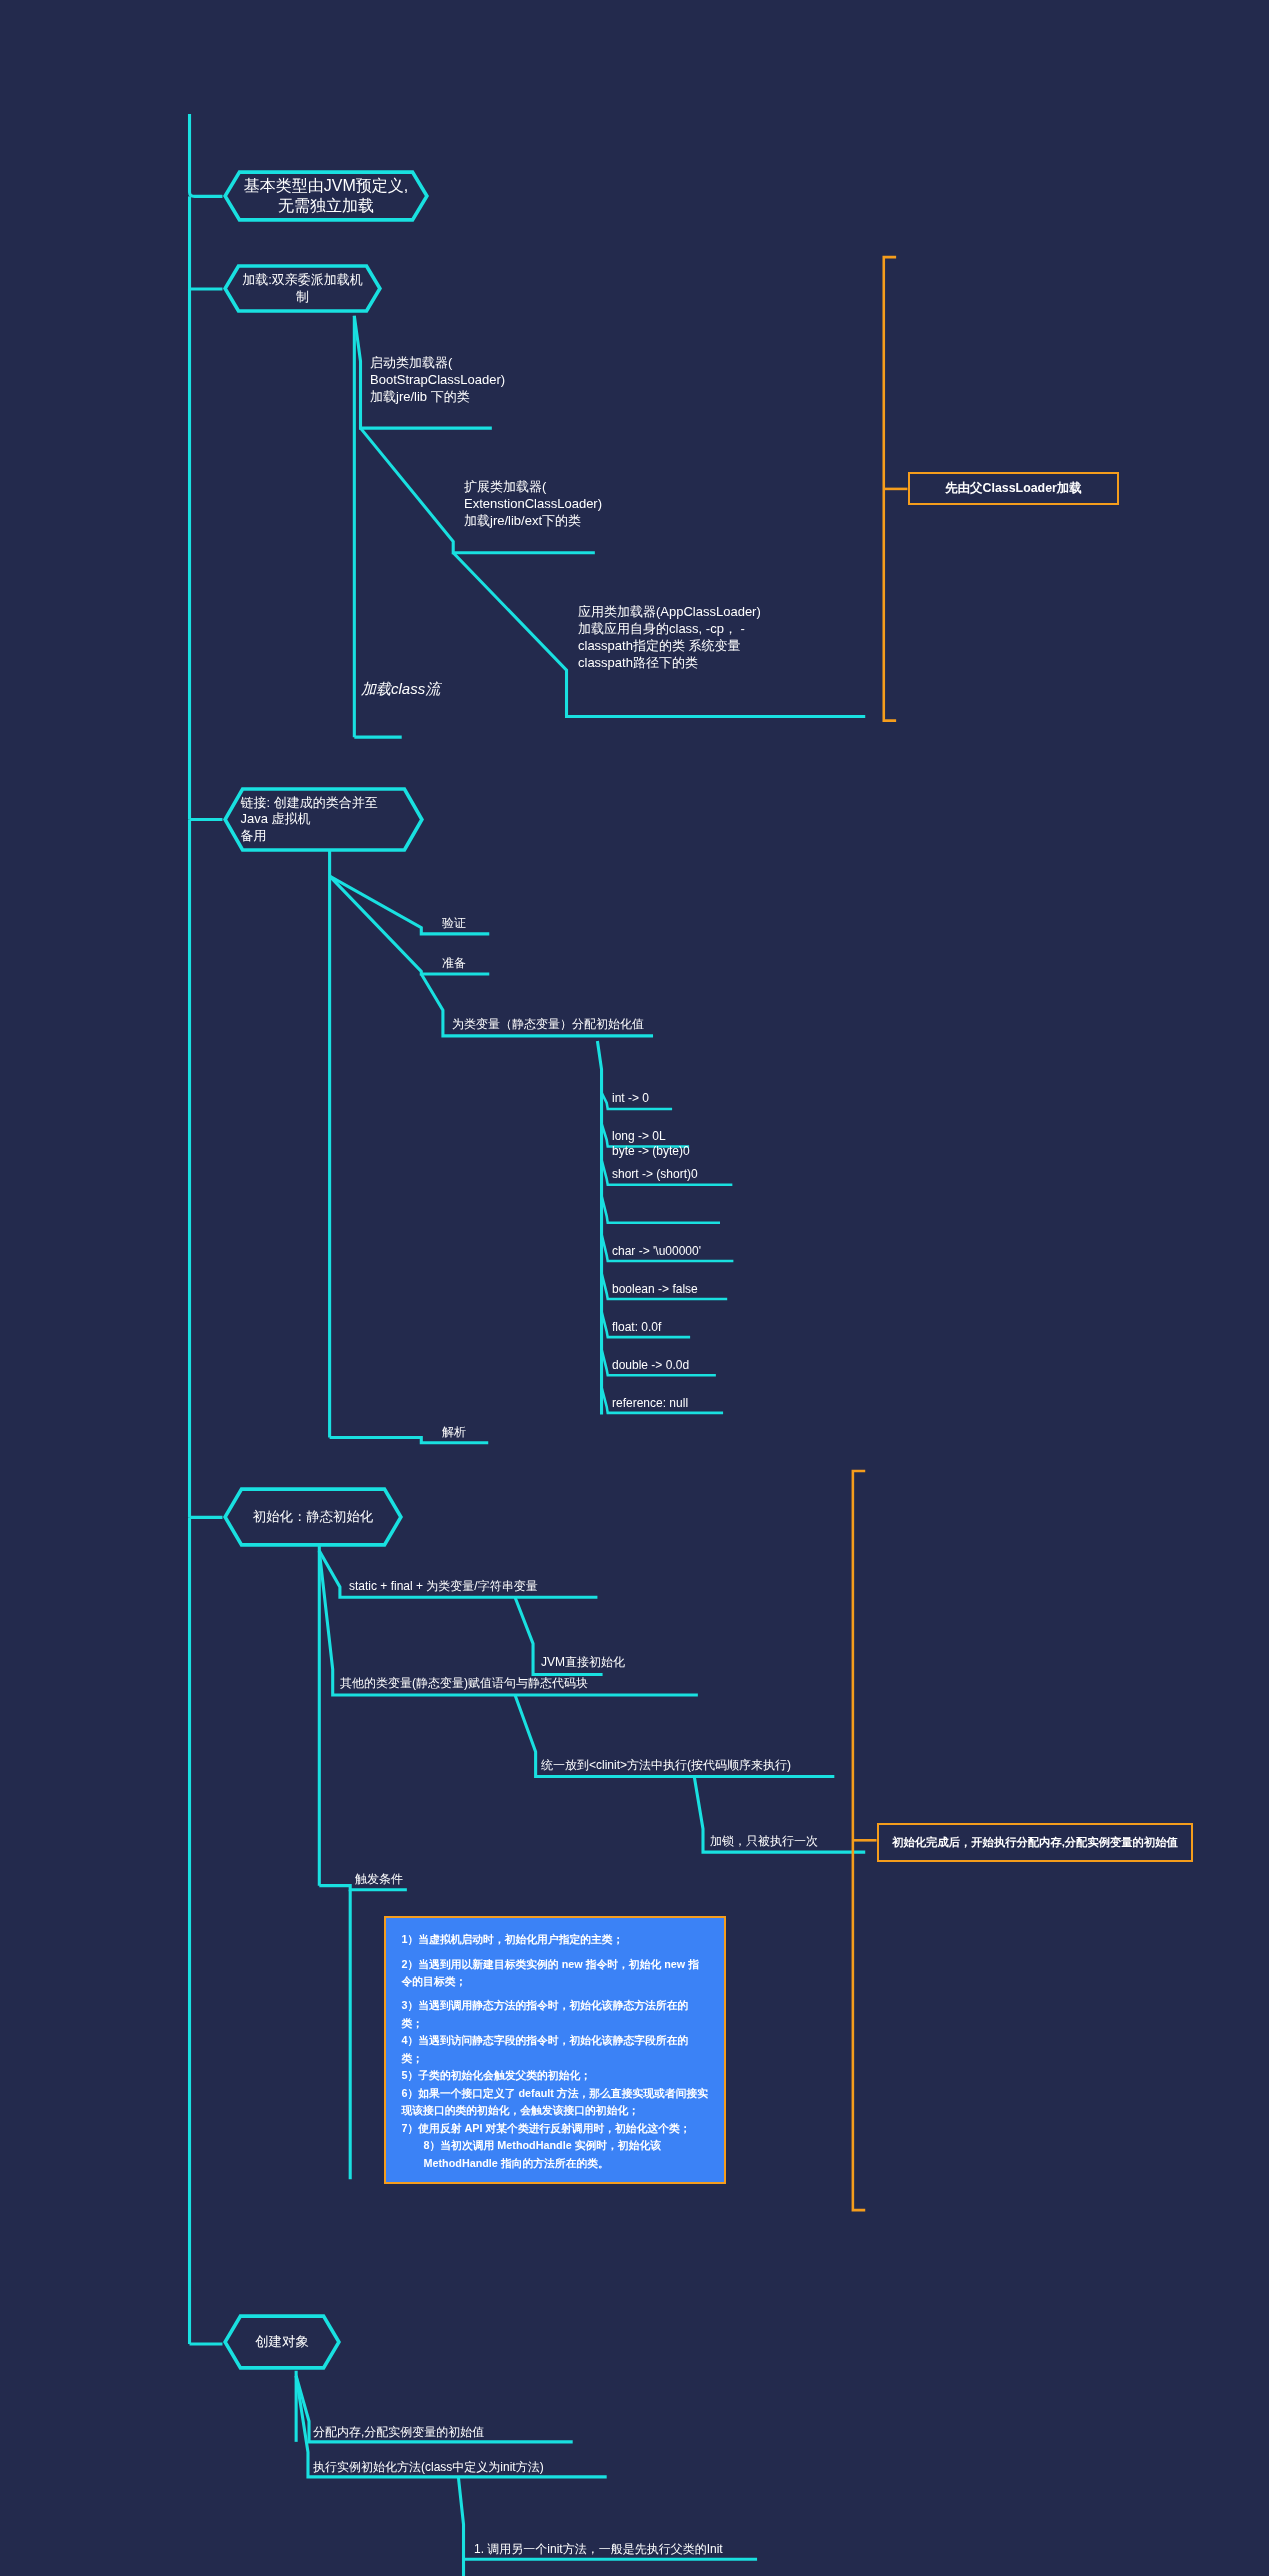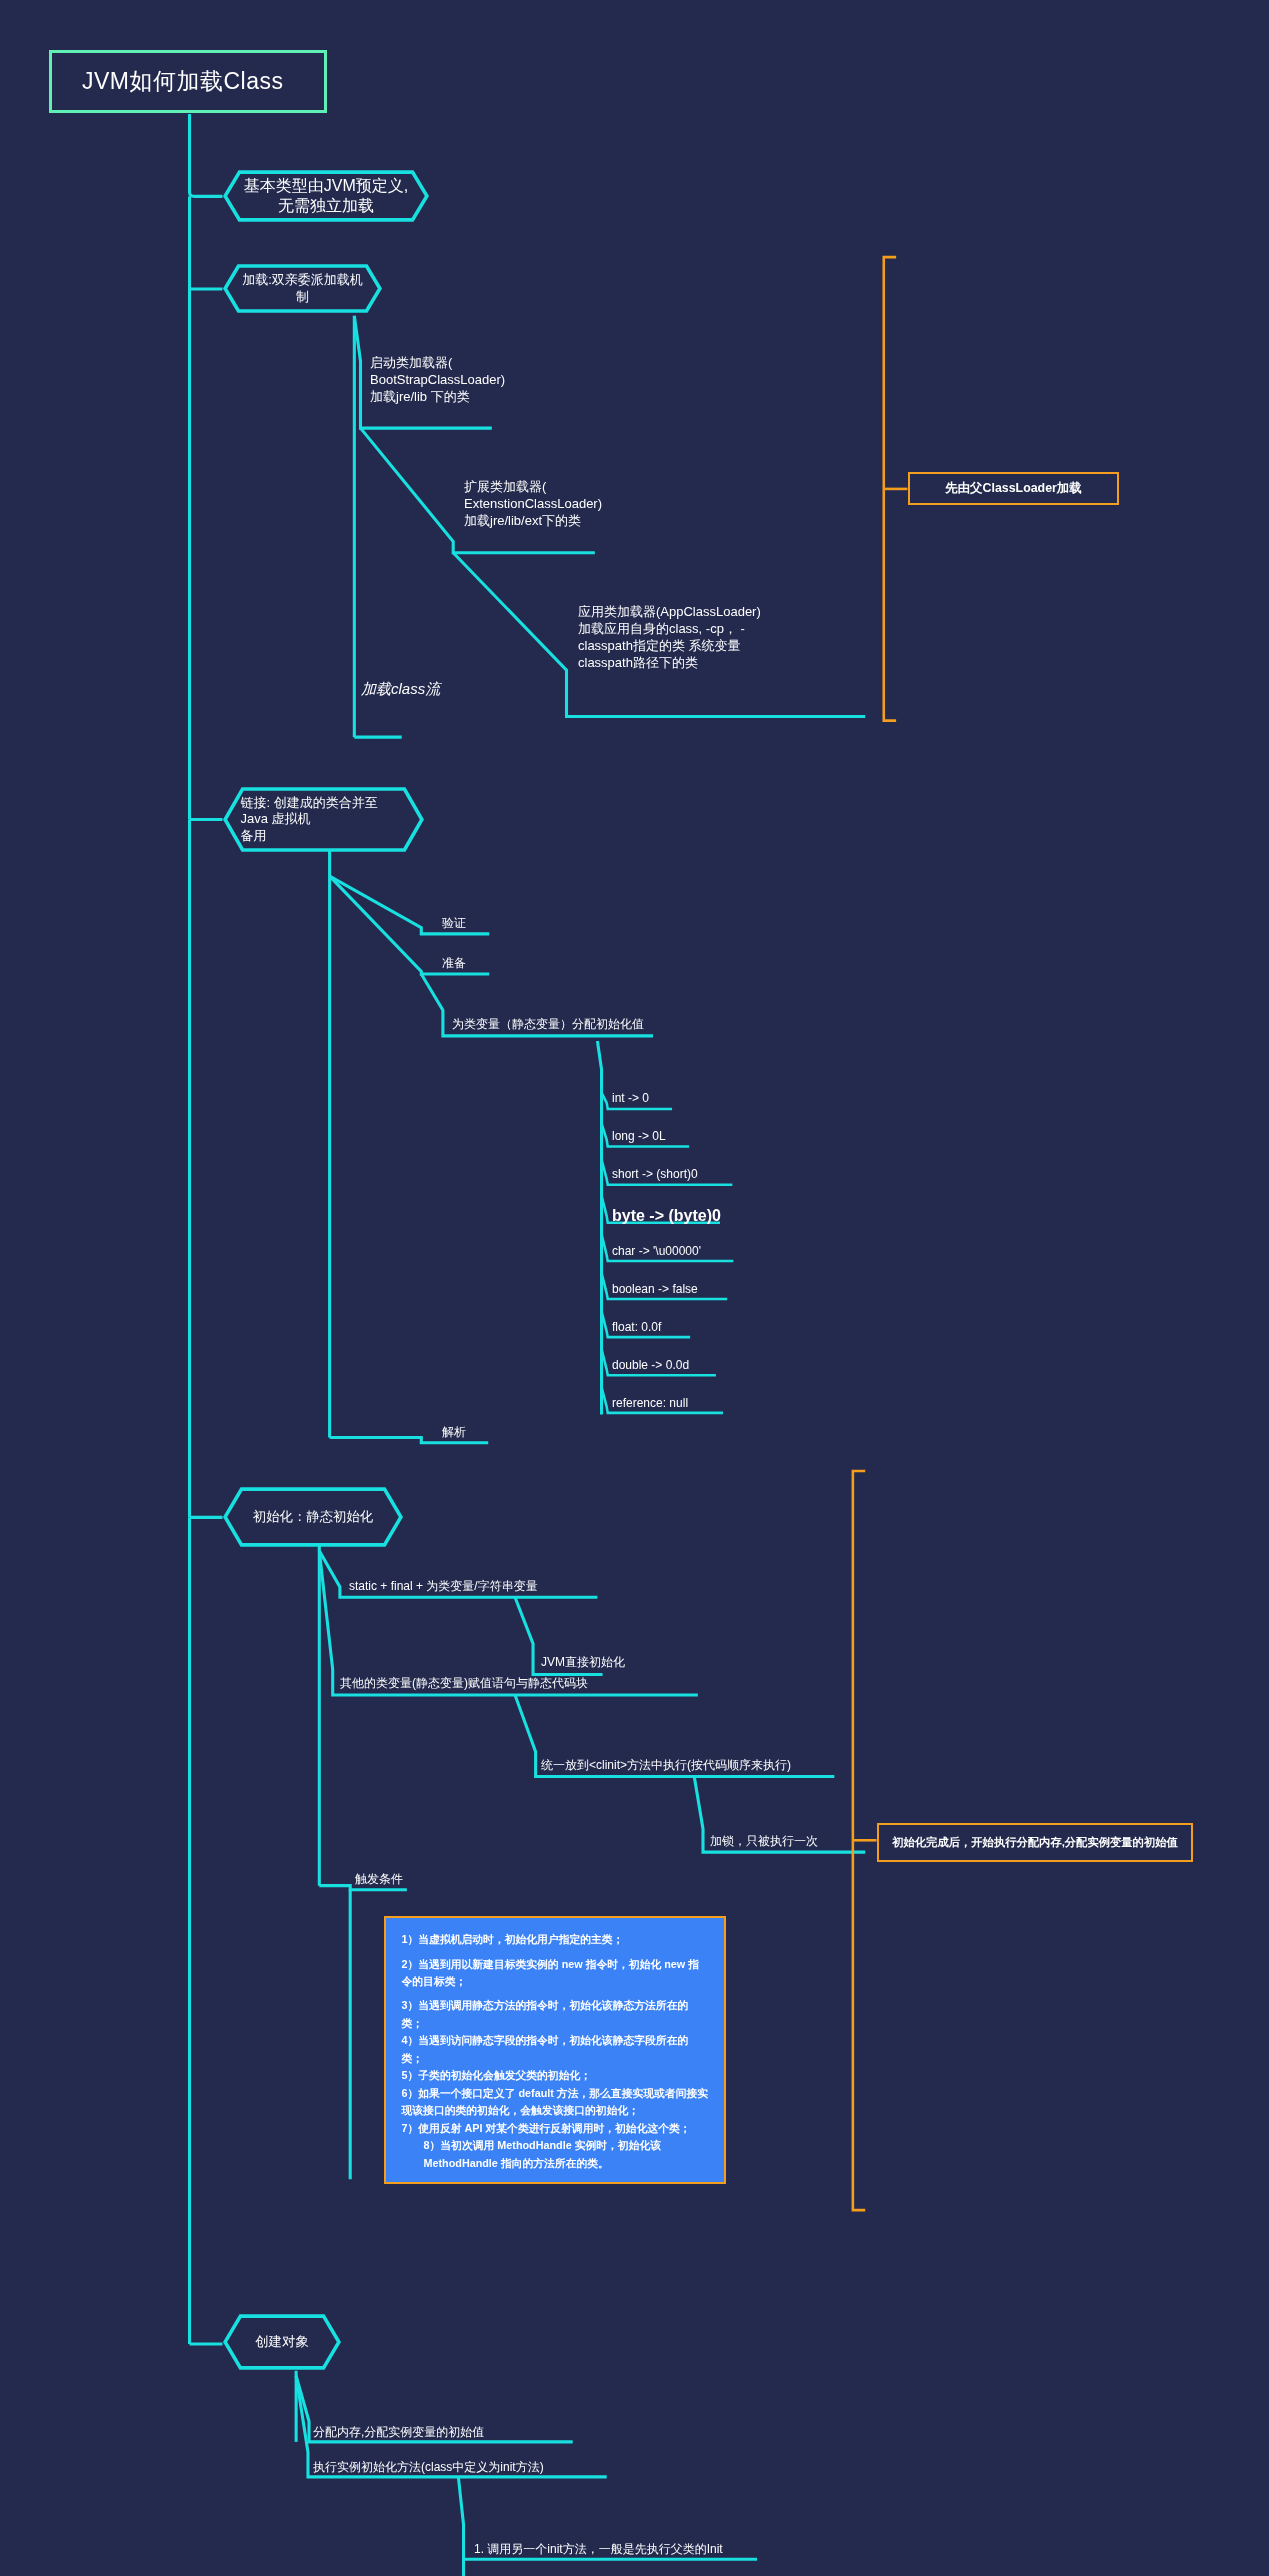--- a/index.html
+++ b/index.html
@@ -159,23 +159,20 @@
     <g fill="none" stroke="#f59d1c" stroke-width="5">
 
       <path d="M1740 498 L1716 498 L1716 1398 L1740 1398"></path>
       <path d="M1716 948 L1762 948"></path>
 
       <path d="M1680 2855 L1656 2855 L1656 4290 L1680 4290"></path>
       <path d="M1656 3572 L1702 3572"></path>
     </g>
   </svg>
 
-  <div class="node root">
-    <span>JVM如何加载Class</span>
-  </div>
 
   <div class="hex" style="left:223px;top:170px;width:206px;height:52px;font-size:16px;">
     <svg class="hexbg" viewBox="0 0 400 100" preserveAspectRatio="none">
       <polygon points="32,4 368,4 396,50 368,96 32,96 4,50" fill="none" stroke="#19e0e0" stroke-width="7"></polygon>
     </svg>
     <span class="hextxt">基本类型由JVM预定义,无需独立加载</span>
   </div>
 
   <div class="hex" style="left:223px;top:264px;width:159px;height:49px;font-size:13px;">
     <svg class="hexbg" viewBox="0 0 308 96" preserveAspectRatio="none">
@@ -219,21 +216,21 @@
     </span>
   </div>
 
   <div class="leaf" style="left:442px;top:916px;font-size:12px;">验证</div>
   <div class="leaf" style="left:442px;top:956px;font-size:12px;">准备</div>
   <div class="leaf" style="left:452px;top:1017px;font-size:12px;">为类变量（静态变量）分配初始化值</div>
 
   <div class="leaf" style="left:612px;top:1091px;font-size:12px;">int -&gt; 0</div>
   <div class="leaf" style="left:612px;top:1129px;font-size:12px;">long -&gt; 0L</div>
   <div class="leaf" style="left:612px;top:1167px;font-size:12px;">short -&gt; (short)0</div>
-  <div class="leaf" style="left:612px;top:1206px;font-size:16px;font-weight:bold;">byte -&gt; (byte)0</div>
+  <div class="leaf" style="left:612px;top:1144px;font-size:12px;">byte -&gt; (byte)0</div>
   <div class="leaf" style="left:612px;top:1244px;font-size:12px;">char -&gt; '\u00000'</div>
   <div class="leaf" style="left:612px;top:1282px;font-size:12px;">boolean -&gt; false</div>
   <div class="leaf" style="left:612px;top:1320px;font-size:12px;">float: 0.0f</div>
   <div class="leaf" style="left:612px;top:1358px;font-size:12px;">double -&gt; 0.0d</div>
   <div class="leaf" style="left:612px;top:1396px;font-size:12px;">reference:  null</div>
 
   <div class="leaf" style="left:442px;top:1425px;font-size:12px;">解析</div>
 
   <div class="hex" style="left:223px;top:1487px;width:180px;height:60px;font-size:13.4px;">
     <svg class="hexbg" viewBox="0 0 350 116" preserveAspectRatio="none">

